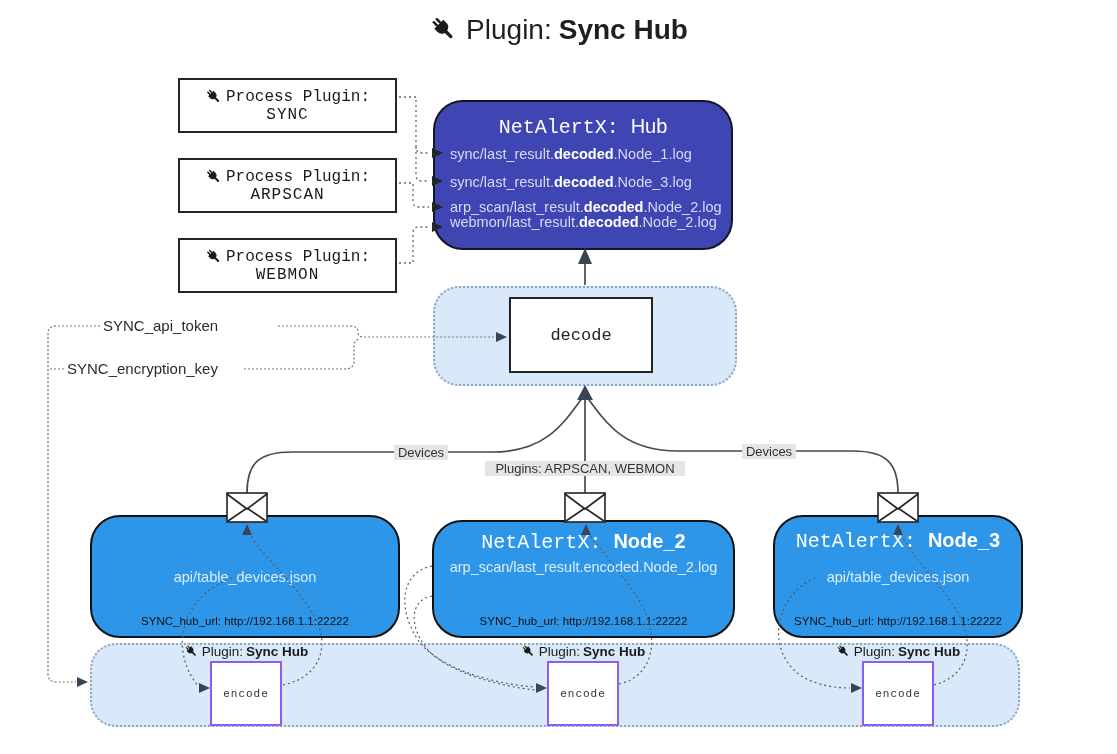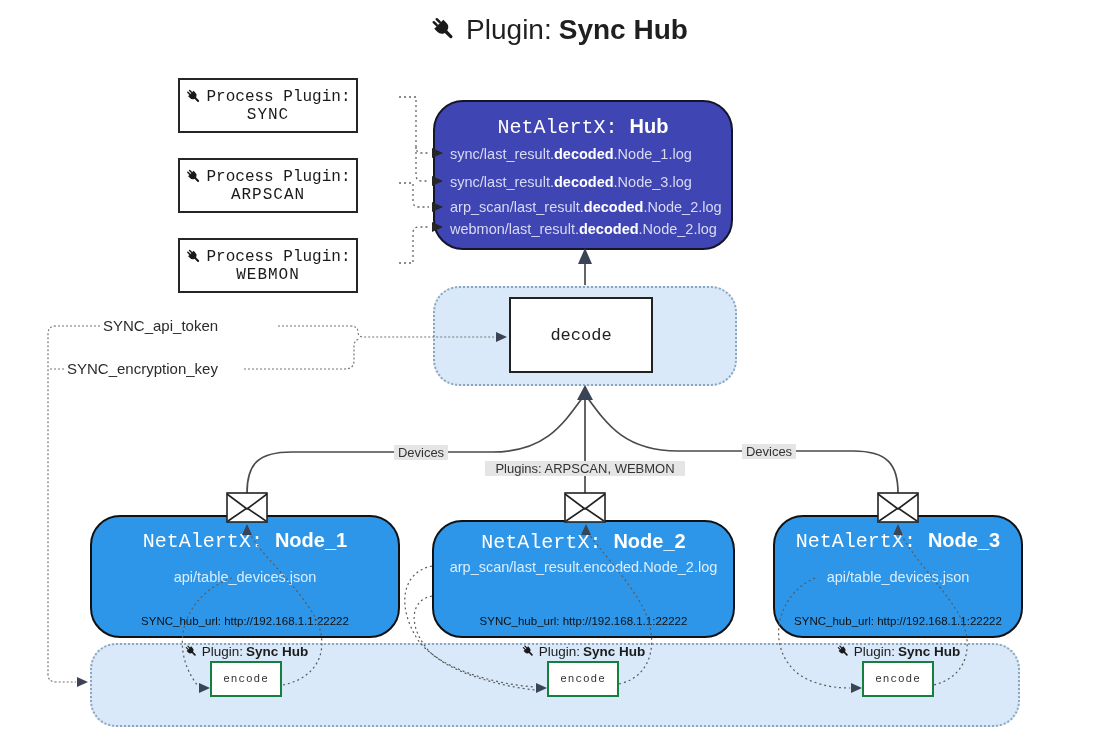--- a/index.html
+++ b/index.html
@@ -8,33 +8,33 @@
   .abs{position:absolute;}
   .mono{font-family:"Liberation Mono","DejaVu Sans Mono",monospace;}
 
   
   .title{left:0;top:14px;width:100%;display:flex;align-items:center;justify-content:center;
          font-size:28px;color:#1f1f1f;gap:7px;}
   .title .bold{font-weight:700;}
   .plug-ico{display:inline-block;fill:#1a1a1a;}
 
   
-  .pbox{width:180px;height:55px;background:#fff;border:2px solid #262626;box-sizing:border-box;
+  .pbox{width:219px;height:55px;background:#fff;border:2px solid #262626;box-sizing:border-box;
         display:flex;flex-direction:column;align-items:center;justify-content:center;}
   .pbox .l1{display:flex;align-items:center;gap:3px;font-size:16px;}
   .pbox .l2{font-size:16px;letter-spacing:1px;}
 
   
   .hub{left:433px;top:100px;width:300px;height:150px;background:#3F45B2;border:2px solid #15152a;
        border-radius:30px;box-sizing:border-box;}
   .hub-title{position:absolute;left:0;top:13px;width:100%;text-align:center;color:#fff;font-size:20px;}
-  .hub-title .bold{font-family:"Liberation Sans",sans-serif;font-weight:700;}
+  .hub-title .bold{font-family:"Liberation Sans",sans-serif;font-weight:400;}
   .hub-line{position:absolute;left:15px;right:4px;font-size:14.5px;color:#D8DAF2;white-space:nowrap;}
   .hub-line .b{font-weight:700;color:#fff;}
-  .hl0{top:44px;}.hl1{top:72px;}.hl2{top:97px;}.hl3{top:119px;}
+  .hl0{top:44px;}.hl1{top:72px;}.hl2{top:97px;}.hl3{top:112px;}
 
   .url-label{left:433px;top:79px;width:304px;text-align:center;font-size:11px;color:#3a3a3a;}
 
   
   .dec-wrap{left:433px;top:286px;width:304px;height:100px;background:#D9E9F9;
             border:2px dotted #8BA6BD;border-radius:26px;box-sizing:border-box;}
   .dec-box{left:509px;top:297px;width:144px;height:76px;background:#fff;border:2px solid #222;
            box-sizing:border-box;display:flex;align-items:center;justify-content:center;
            font-size:17px;color:#222;}
 
@@ -47,21 +47,21 @@
   
   .node{background:#2E96E8;border:2px solid #111;border-radius:30px;box-sizing:border-box;}
   .node-title{position:absolute;left:0;top:12px;width:100%;text-align:center;color:#fff;font-size:20px;white-space:nowrap;}
   .node-title .bold{font-family:"Liberation Sans",sans-serif;font-weight:700;}
   .node-line{position:absolute;left:0;width:100%;text-align:center;font-size:14.5px;color:#DCEDFB;white-space:nowrap;}
   .node-url{position:absolute;left:0;bottom:9px;width:100%;text-align:center;font-size:11.5px;color:#101010;white-space:nowrap;}
 
   
   .band{left:90px;top:643px;width:930px;height:84px;background:#D9E9F9;
         border:2px dotted #8BA6BD;border-radius:26px;box-sizing:border-box;}
-  .enc-box{width:72px;height:36px;background:#fff;border:2px solid #15803d;box-sizing:border-box;
+  .enc-box{width:72px;height:65px;background:#fff;border:2px solid #8b5cf6;box-sizing:border-box;
            display:flex;align-items:center;justify-content:center;font-size:11px;letter-spacing:1px;color:#333;}
   .enc-label{display:flex;align-items:center;justify-content:center;gap:3px;font-size:13.5px;color:#1b1b1b;width:160px;}
   .enc-label .bold{font-weight:700;}
 
   svg.overlay{position:absolute;left:0;top:0;pointer-events:none;}
   .defs{position:absolute;width:0;height:0;}
 </style>
 </head>
 <body>
 
@@ -126,21 +126,20 @@
     <div class="hub-line hl1"><span>sync/last_result.</span><span class="b">decoded</span><span>.Node_3.log</span></div>
     <div class="hub-line hl2"><span>arp_scan/last_result.</span><span class="b">decoded</span><span>.Node_2.log</span></div>
     <div class="hub-line hl3"><span>webmon/last_result.</span><span class="b">decoded</span><span>.Node_2.log</span></div>
   </div>
 
   <div class="abs dec-box mono">
     <span>decode</span>
   </div>
 
   <div class="abs node" style="left:90px;top:515px;width:310px;height:123px;">
-    <div class="node-title mono"><span>NetAlertX: </span><span class="bold">Node_1</span></div>
     <div class="node-line" style="top:52px;">api/table_devices.json</div>
     <div class="node-url">SYNC_hub_url: http://192.168.1.1:22222</div>
   </div>
 
   <div class="abs node" style="left:432px;top:520px;width:303px;height:118px;">
     <div class="node-title mono" style="top:8px;"><span>NetAlertX: </span><span class="bold">Node_2</span></div>
     <div class="node-line" style="top:37px;">arp_scan/last_result.encoded.Node_2.log</div>
     <div class="node-url">SYNC_hub_url: http://192.168.1.1:22222</div>
   </div>
 

